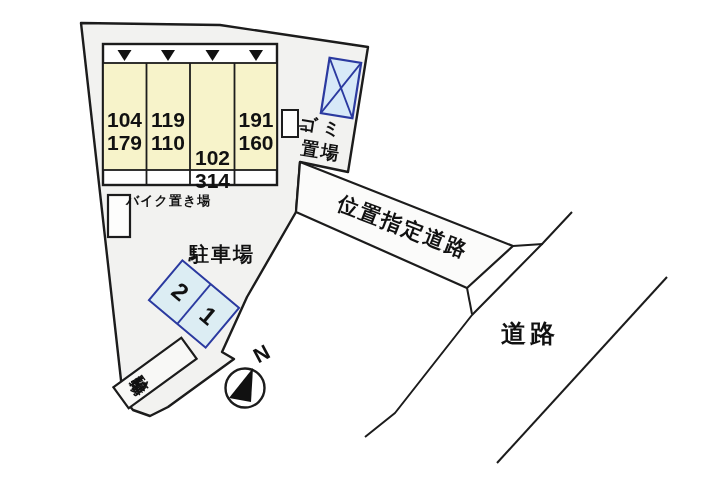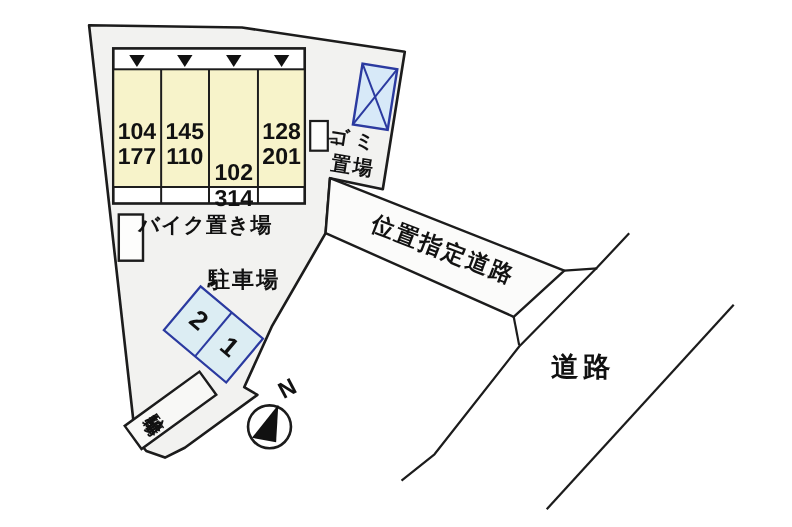--- a/index.html
+++ b/index.html
@@ -10,21 +10,21 @@
   .canvas svg{position:absolute;left:0;top:0;}
   .lbl{position:absolute;white-space:nowrap;color:#111;}
   .unit-label{
     position:absolute;top:108px;height:48px;text-align:center;
     font-size:21px;font-weight:bold;line-height:23px;letter-spacing:0px;
   }
   .u0{left:103px;width:43px;}
   .u1{left:146px;width:44px;}
   .u2{left:190px;width:45px;margin-top:38px;}
   .u3{left:235px;width:42px;}
-  .bike-label{left:126px;top:192px;font-size:19px;font-weight:bold;letter-spacing:1px;}
+  .bike-label{left:126px;top:192px;font-size:13px;font-weight:bold;letter-spacing:1px;}
   .parking-label{left:189px;top:241px;font-size:20px;font-weight:bold;letter-spacing:2px;}
   .space-num{
     position:absolute;width:32px;height:32px;text-align:center;line-height:32px;
     font-size:24px;font-weight:bold;color:#111;
   }
   .space-2{left:164px;top:276px;transform:rotate(40deg);}
   .space-1{left:192px;top:300px;transform:rotate(40deg);}
   .bicycle-label{
     left:144px;top:336px;width:22px;height:74px;
     writing-mode:vertical-rl;text-orientation:upright;letter-spacing:2px;
@@ -86,33 +86,33 @@
     <g transform="rotate(54 155 373)">
       <rect x="142" y="331" width="26" height="84" fill="#f8f8f6" stroke="#1c1c1c" stroke-width="2.2"></rect>
     </g>
 
     <circle cx="245" cy="388" r="19.5" fill="#ffffff" stroke="#1c1c1c" stroke-width="2.4"></circle>
     <polygon points="253,368 229,398 251,402" fill="#111"></polygon>
   </svg>
 
   <div class="unit-label u0">
       <div>104</div>
-      <div>177</div>
+      <div>179</div>
     </div>
   <div class="unit-label u1">
-      <div>145</div>
+      <div>119</div>
       <div>110</div>
     </div>
   <div class="unit-label u2">
       <div>102</div>
       <div>314</div>
     </div>
   <div class="unit-label u3">
-      <div>128</div>
-      <div>201</div>
+      <div>191</div>
+      <div>160</div>
     </div>
 
   <div class="lbl bike-label">バイク置き場</div>
   <div class="lbl parking-label">駐車場</div>
   <div class="space-num space-2">2</div>
   <div class="space-num space-1">1</div>
   <div class="lbl bicycle-label">駐輪場</div>
   <div class="lbl garbage-line1">ゴミ</div>
   <div class="lbl garbage-line2">置場</div>
   <div class="lbl designated-road-label">位置指定道路</div>

